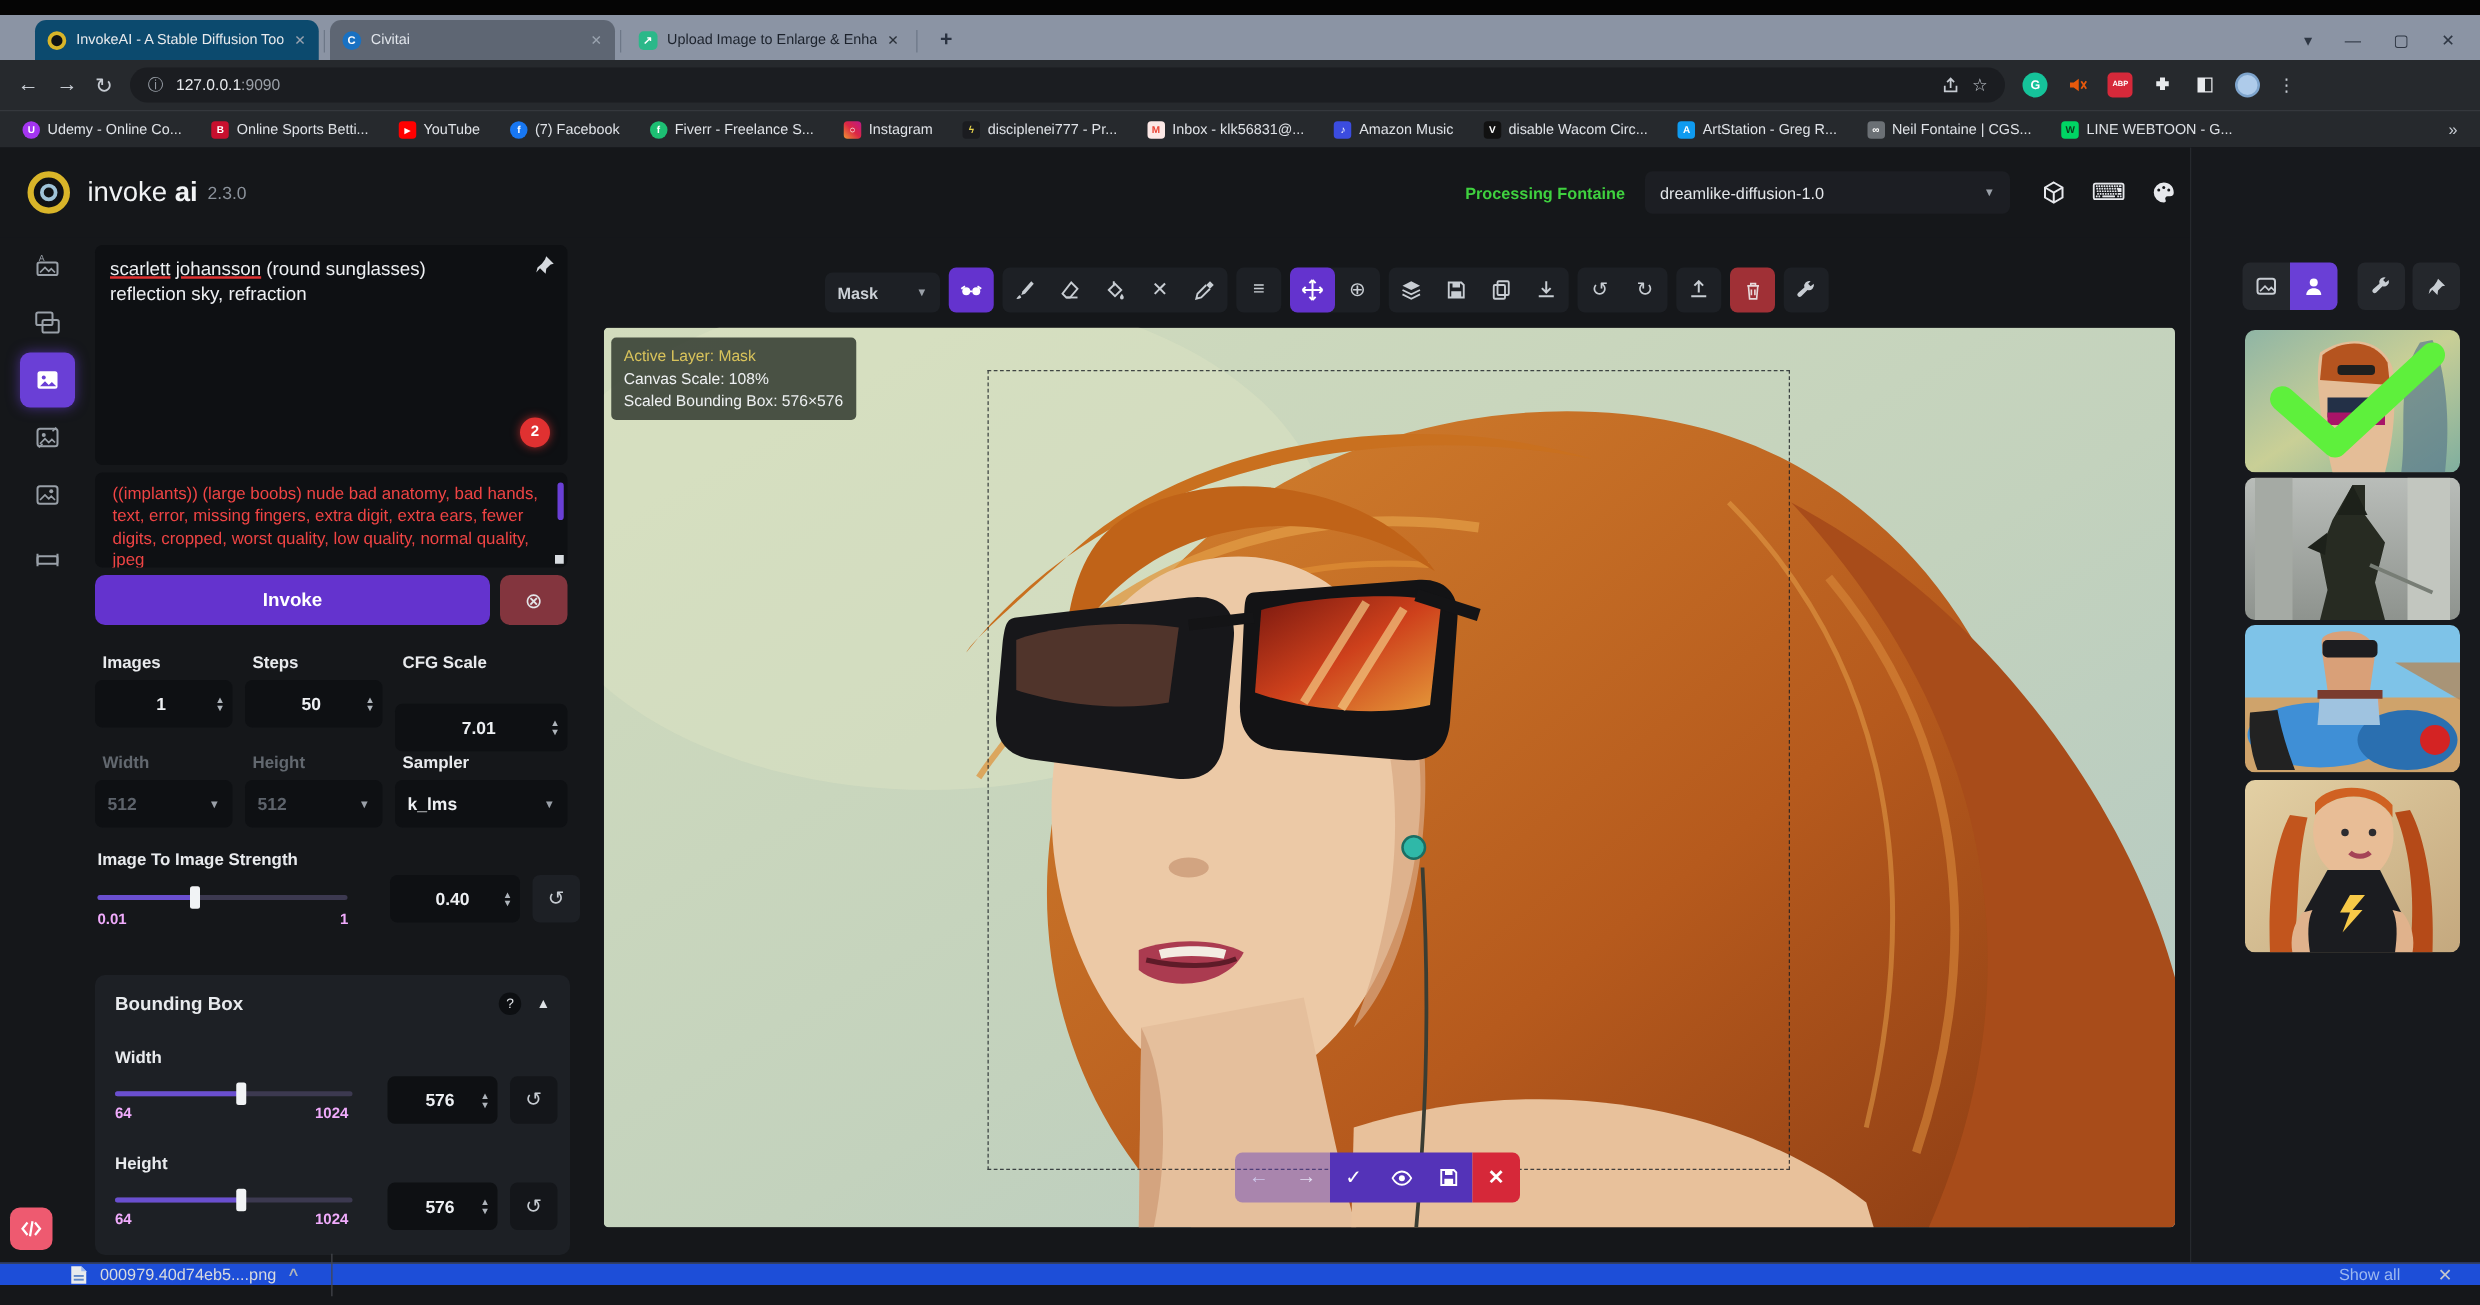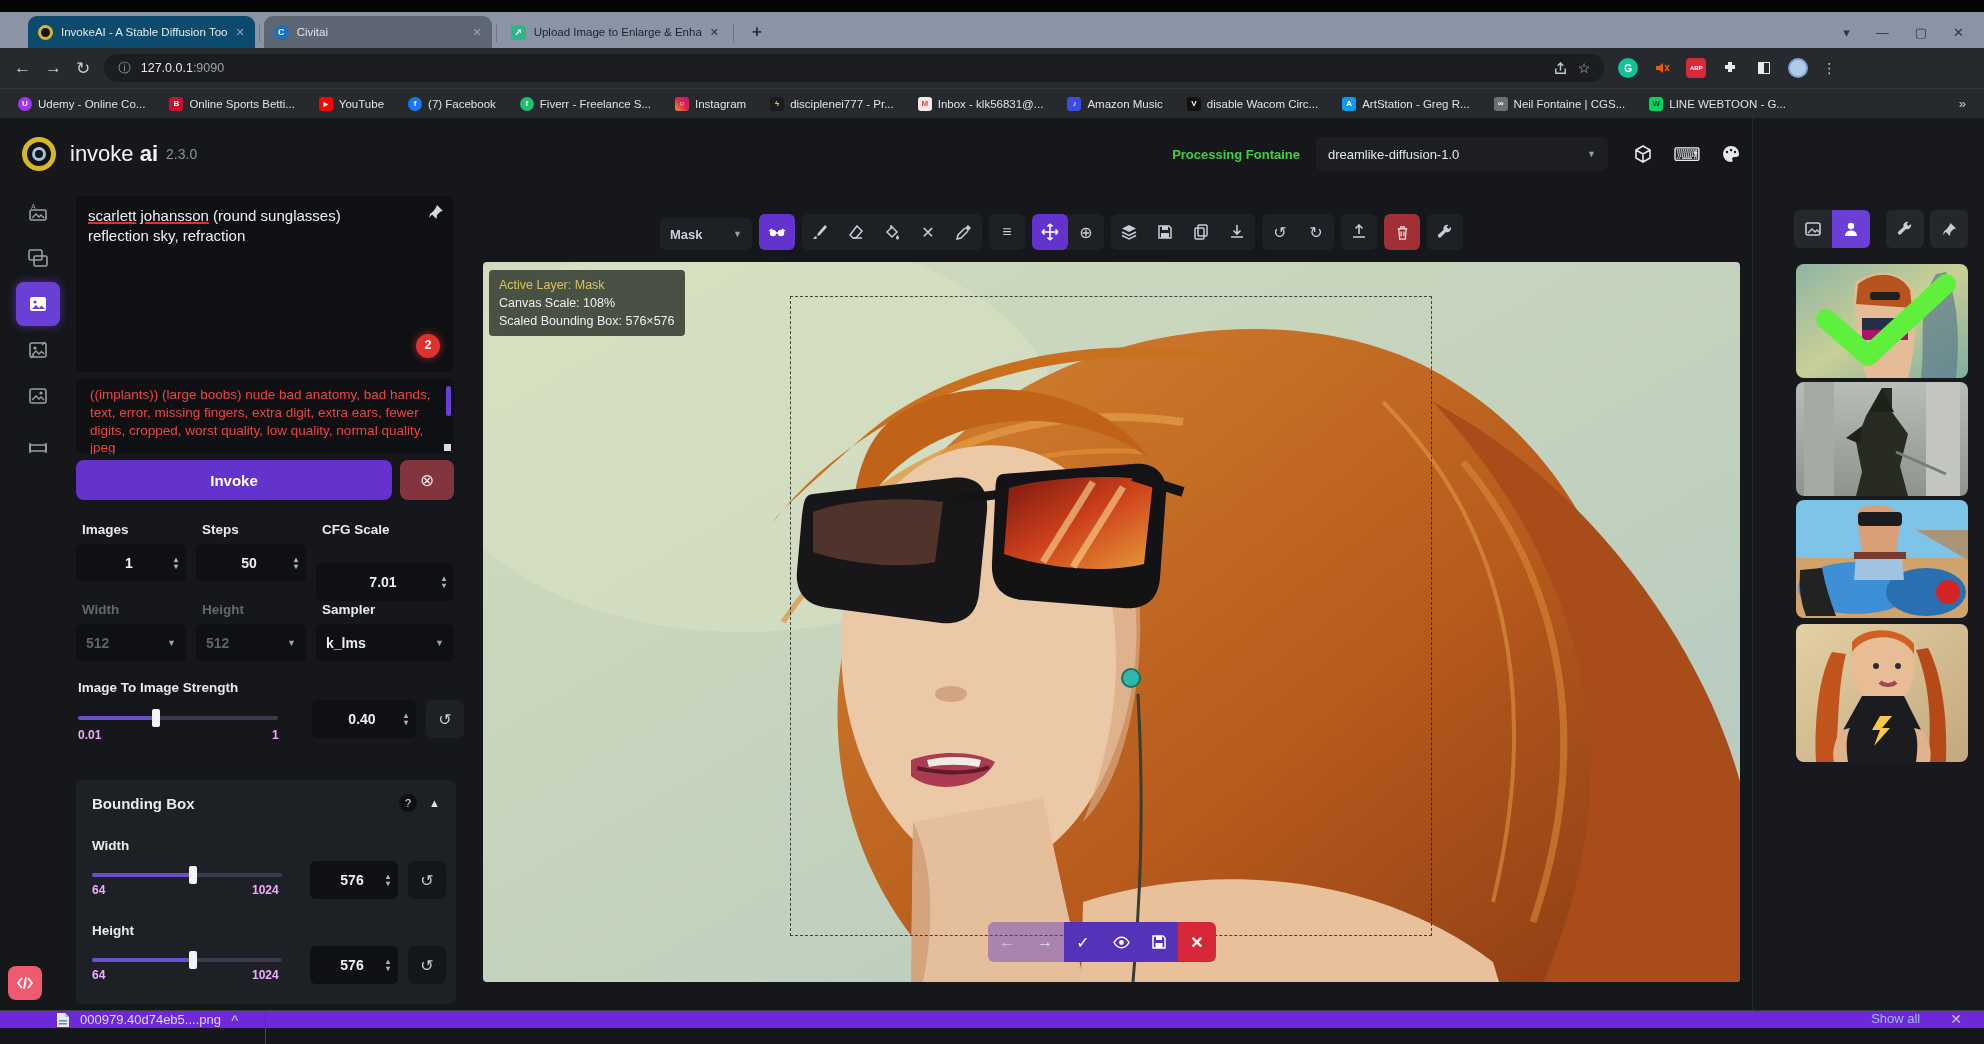--- a/index.html
+++ b/index.html
@@ -89,21 +89,21 @@
   .stbtn{width:38px;height:40px;display:flex;align-items:center;justify-content:center;color:#fff;font-size:16px}
   #st-arrows{background:rgba(95,61,196,.45);border-radius:6px 0 0 6px;color:#cdc6ea}
   #st-main{background:#5433b8}
   #st-x{background:#d62839;border-radius:0 6px 6px 0}
   
   #right-panel{left:1752px;top:118px;width:232px;height:892px;background:#17191d;border-left:1px solid #26292e}
   .gbtn{width:38px;height:38px;border-radius:6px;background:#24272c;display:flex;align-items:center;justify-content:center;color:#c8cdd3}
   .gbtn.sel{background:#6a3fd6;color:#fff}
   .thumb{left:1796px;width:172px;border-radius:8px;overflow:hidden;background:#222}
   
-  #dlbar{left:0;top:1010px;width:1984px;height:18px;background:#6d28d9;border-top:1px solid #3a3d42;display:flex;font-size:13px}
+  #dlbar{left:0;top:1010px;width:1984px;height:18px;background:#1d4ed8;border-top:1px solid #3a3d42;display:flex;align-items:center;font-size:13px}
   #dlfile{display:flex;align-items:center;gap:10px;padding:0 26px 0 56px;color:#d7dadf}
   #dlsep{width:1px;height:34px;background:#44474c}
   #dl-showall{margin-left:auto;color:#9db9f0;padding-right:30px}
   #dl-close{color:#c3c7cd;padding-right:22px;font-size:14px}
 </style>
 </head>
 <body>
 
 <div class="abs" id="top-black"></div>
 

